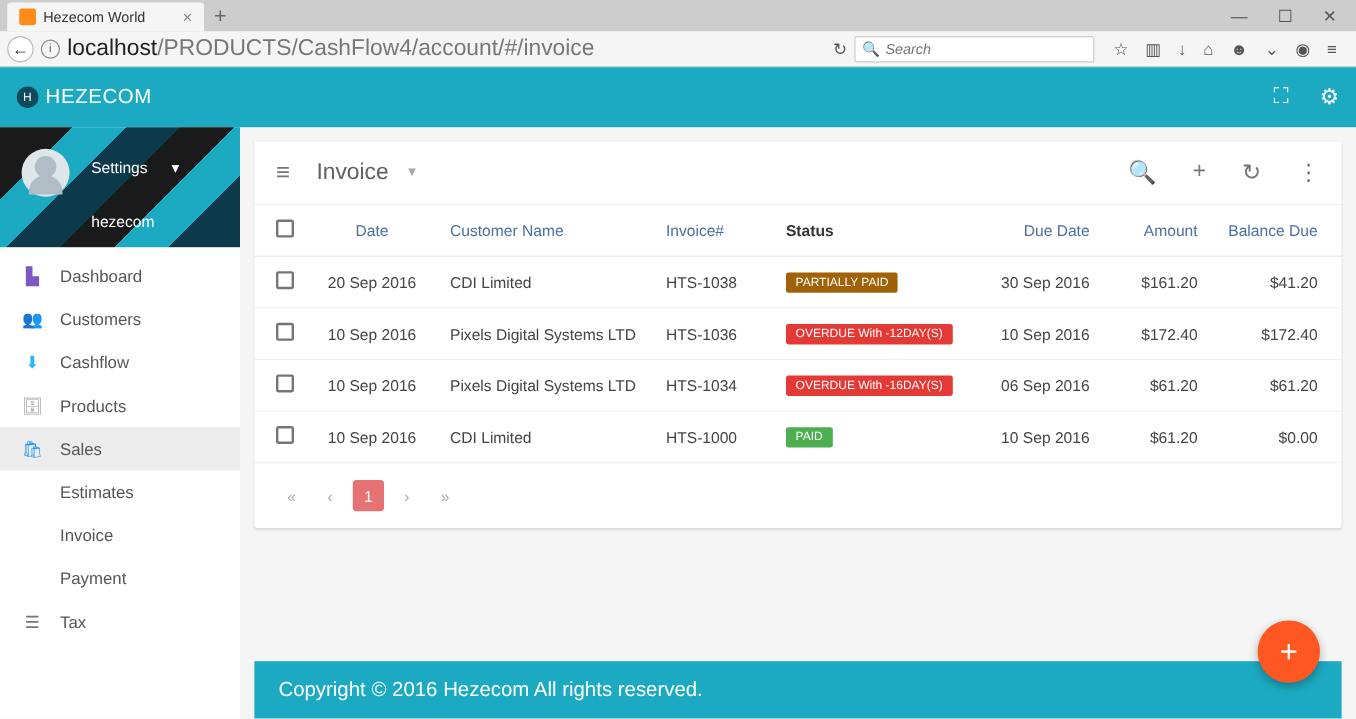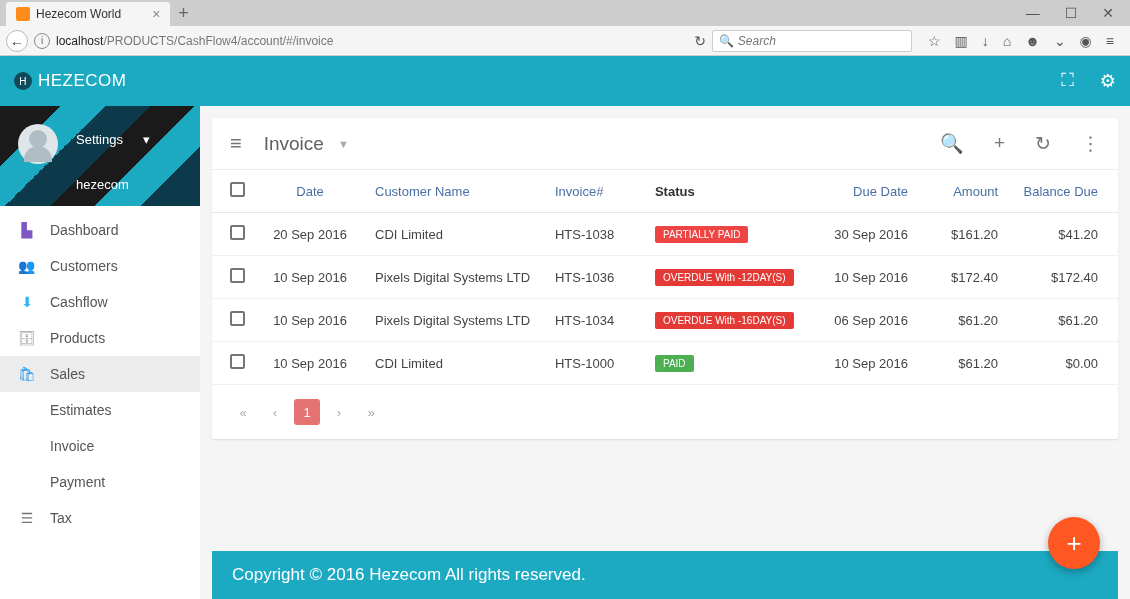--- a/index.html
+++ b/index.html
@@ -11,21 +11,21 @@
 .tab { display: flex; align-items: center; background: #f5f5f5; height: 24px; padding: 0 10px; border-radius: 3px 3px 0 0; font-size: 12px; color: #333; gap: 6px; margin-top: 2px; }
 .tab-favicon { width: 14px; height: 14px; background: #ff8c1a; border-radius: 2px; display: inline-block; }
 .tab-close { color: #888; cursor: pointer; font-size: 14px; margin-left: 25px; }
 .new-tab { color: #666; font-size: 18px; padding: 0 8px; cursor: pointer; }
 .window-controls { margin-left: auto; display: flex; gap: 25px; color: #555; font-size: 14px; padding-right: 10px; }
 .window-controls span { cursor: pointer; }
 
 .nav-bar { display: flex; align-items: center; height: 30px; background: #f5f5f5; padding: 0 6px; gap: 6px; border-bottom: 1px solid #ccc; }
 .back-btn { width: 22px; height: 22px; border: 1px solid #bbb; border-radius: 50%; display: flex; align-items: center; justify-content: center; font-size: 14px; color: #333; cursor: pointer; background: #fff; }
 .info-icon { width: 16px; height: 16px; border: 1px solid #888; border-radius: 50%; display: flex; align-items: center; justify-content: center; font-size: 10px; color: #666; }
-.url { font-size: 12px; color: #777; flex: 0 0 auto; }
+.url { font-size: 19px; color: #777; flex: 0 0 auto; }
 .url .dark { color: #222; }
 .reload-icon { color: #555; font-size: 14px; cursor: pointer; margin-left: auto; }
 .search-box { display: flex; align-items: center; width: 200px; height: 22px; border: 1px solid #ccc; border-radius: 2px; padding: 0 6px; background: #fff; }
 .search-box input { border: none; outline: none; font-size: 12px; width: 100%; font-style: italic; color: #888; }
 .search-icon-small { color: #888; font-size: 12px; margin-right: 4px; }
 .toolbar-icons { display: flex; gap: 14px; padding: 0 10px; color: #555; font-size: 14px; }
 .toolbar-icons span { cursor: pointer; }
 
 
 .app-header { background: #1caac2; height: 50px; display: flex; align-items: center; padding: 0 14px; color: #fff; }
@@ -72,21 +72,21 @@
 td { color: #444; border-bottom: 1px solid #f0f0f0; }
 .chk-col { width: 40px; padding-left: 18px; }
 .checkbox { width: 15px; height: 15px; border: 2px solid #757575; border-radius: 2px; display: inline-block; cursor: pointer; }
 .col-date { width: 110px; text-align: center; }
 .col-invoice { width: 100px; }
 .col-due { width: 110px; text-align: right; }
 .col-amount { width: 90px; text-align: right; }
 .col-balance { width: 110px; text-align: right; padding-right: 20px; }
 
 .badge { display: inline-block; padding: 3px 8px; font-size: 10px; color: #fff; border-radius: 2px; }
-.badge.partial { background: #ef4444; }
+.badge.partial { background: #a16207; }
 .badge.overdue { background: #e53935; }
 .badge.paid { background: #4caf50; }
 
 .pagination { display: flex; gap: 6px; padding: 14px 18px; align-items: center; }
 .page-btn { min-width: 26px; height: 26px; display: flex; align-items: center; justify-content: center; color: #aaa; font-size: 13px; cursor: pointer; border-radius: 3px; }
 .page-btn.active { background: #e57373; color: #fff; }
 
 .footer { background: #1caac2; color: #fff; padding: 14px 20px; font-size: 17px; margin-top: auto; }
 .footer .bold { font-weight: 400; }
 

